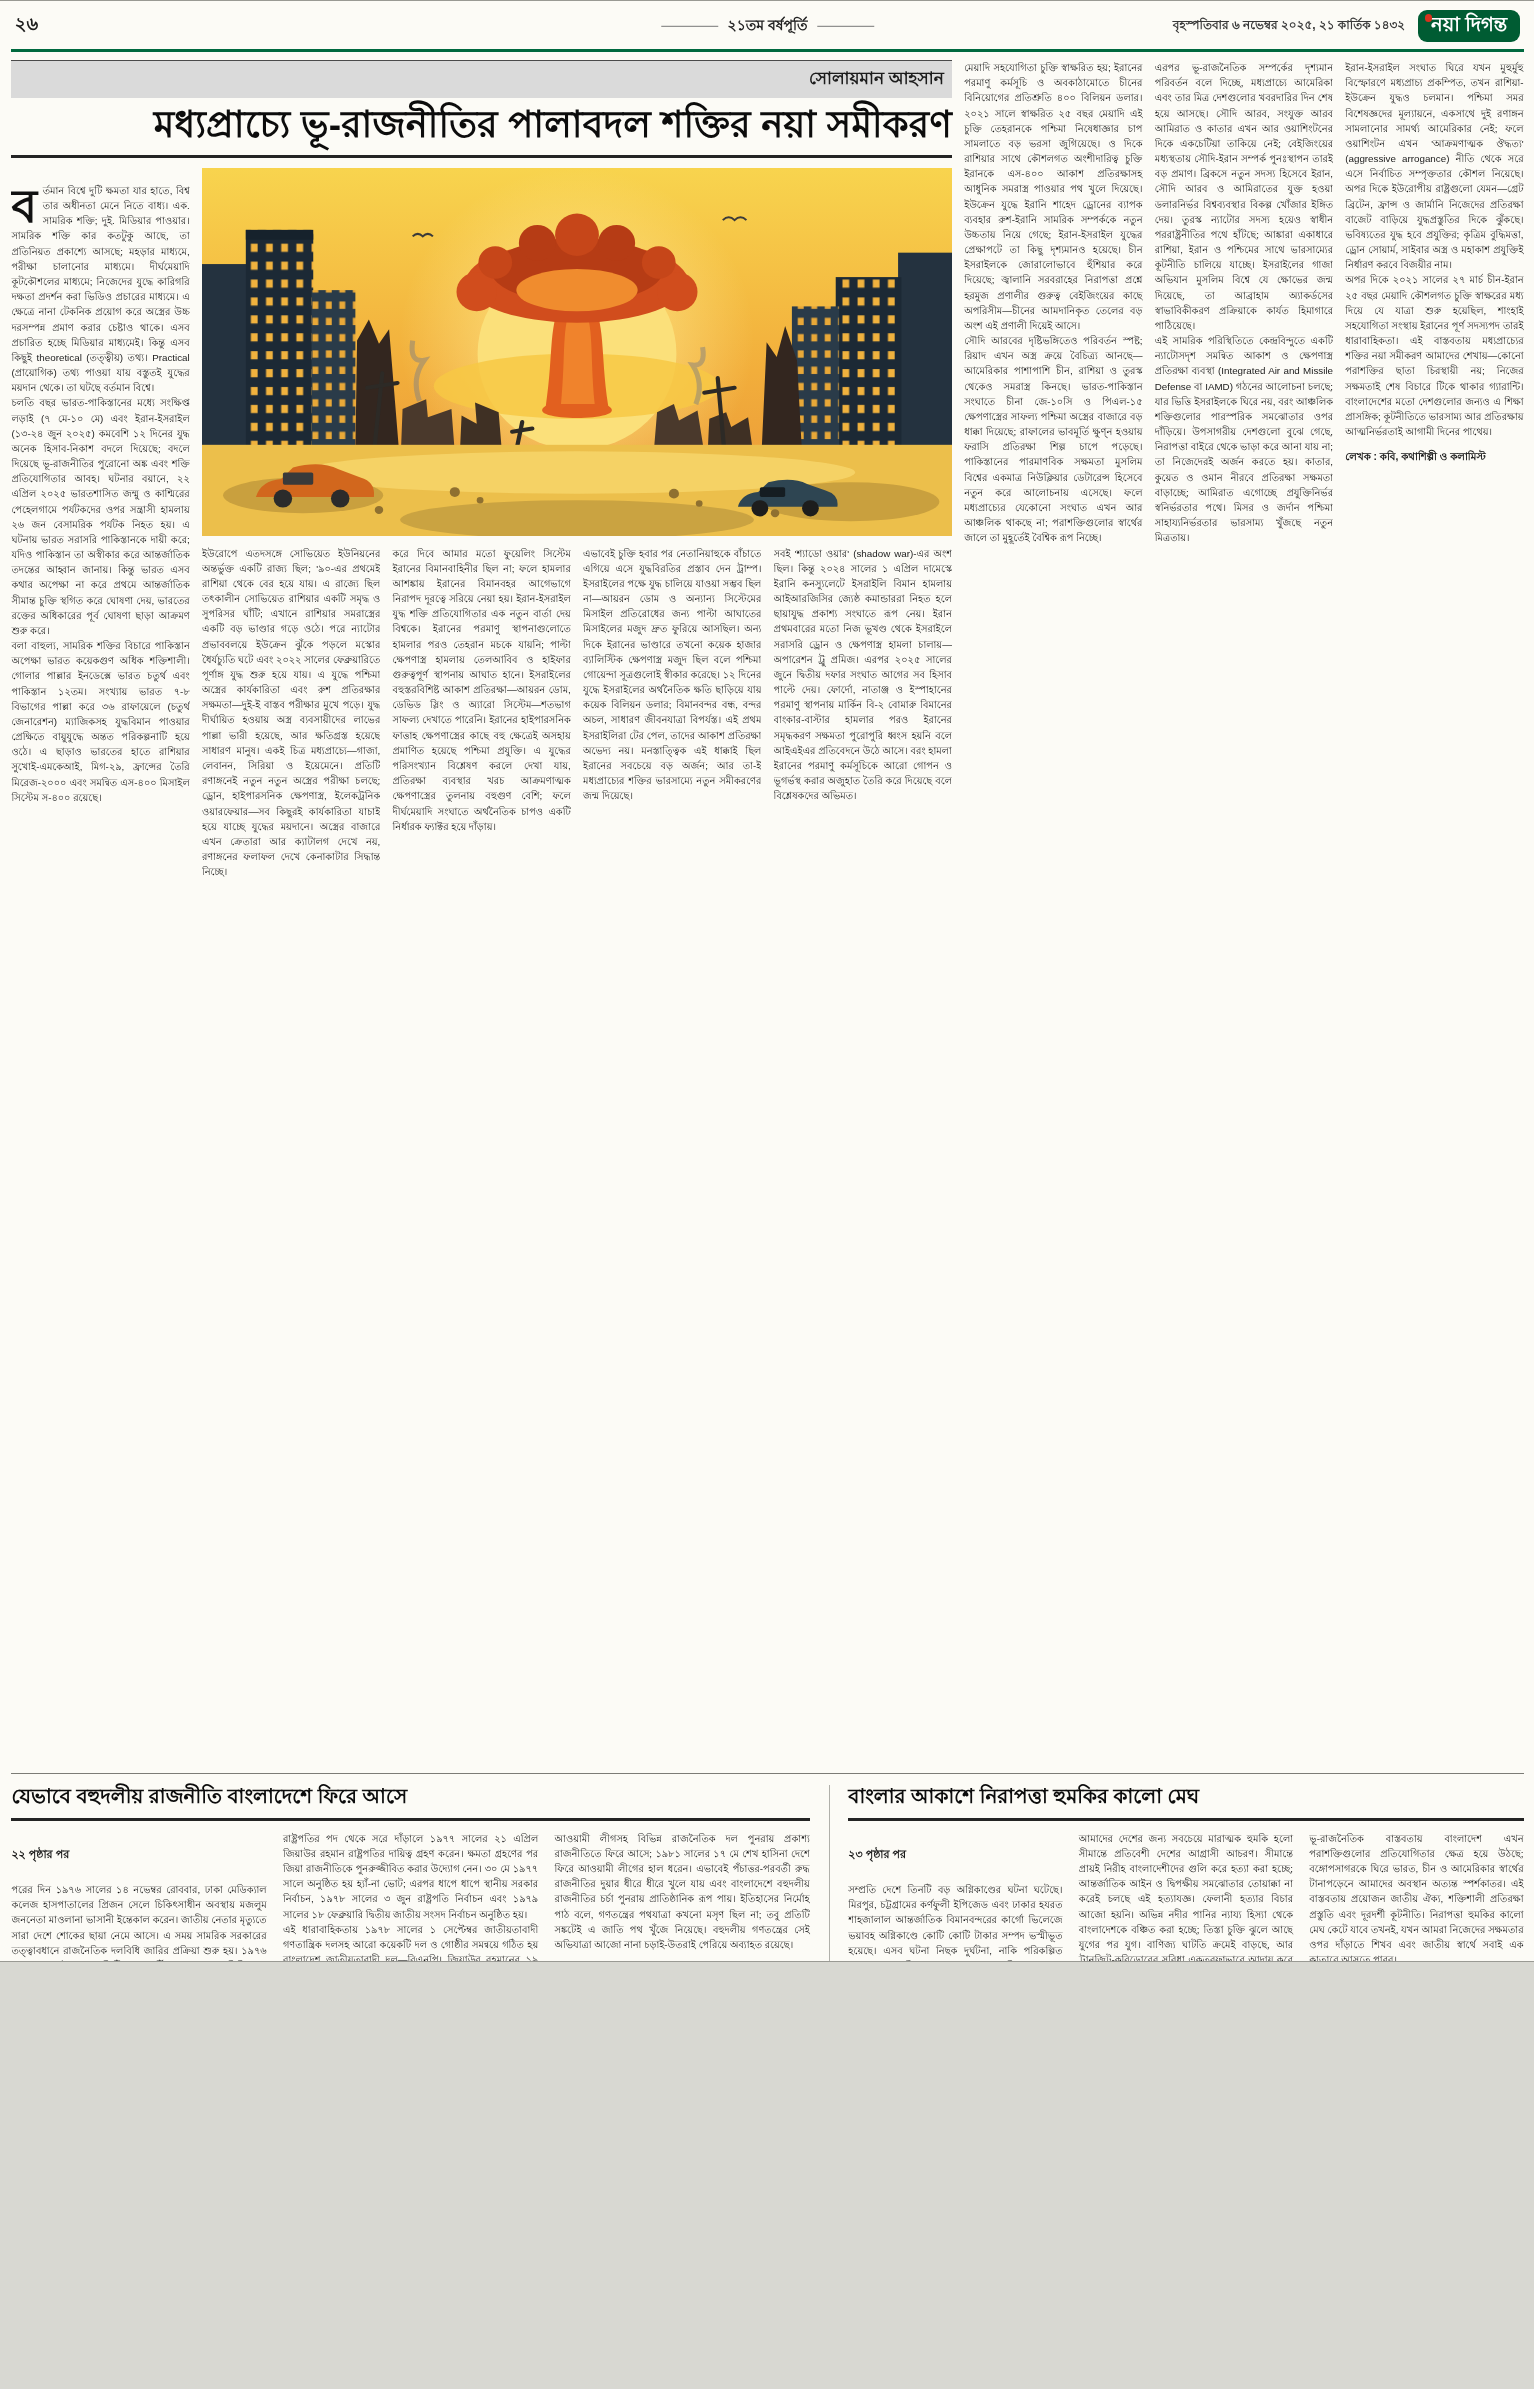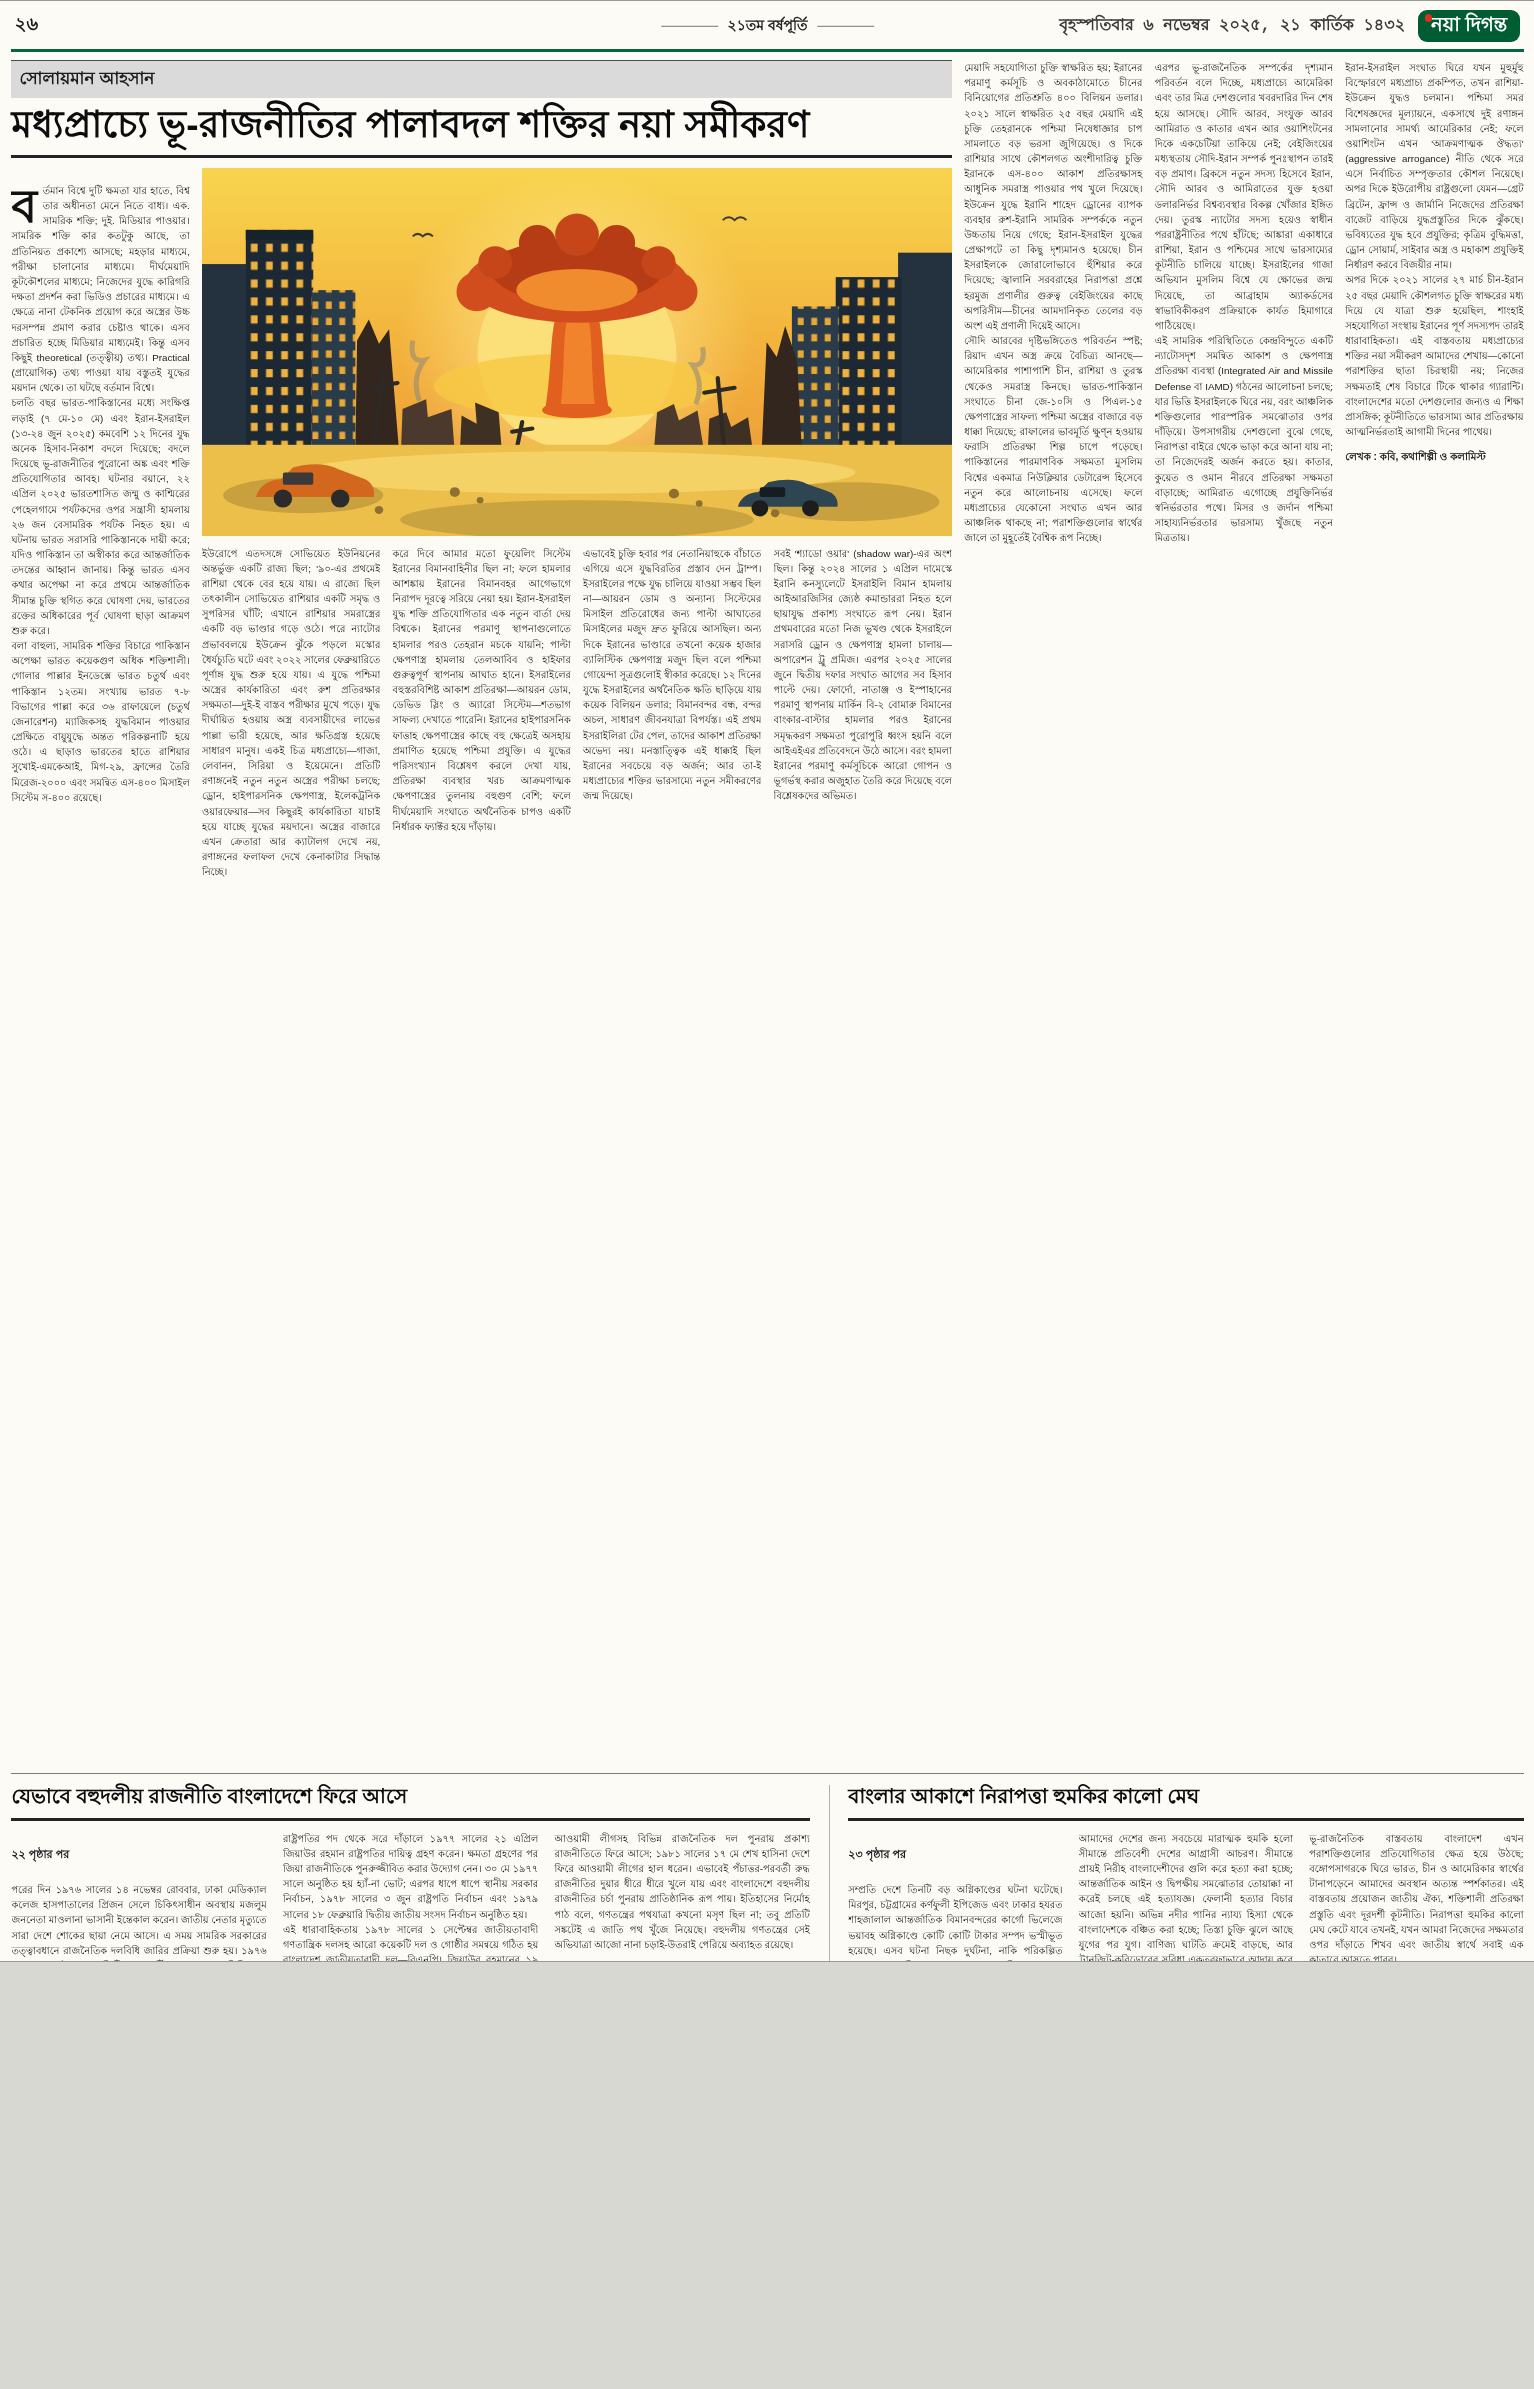--- a/index.html
+++ b/index.html
@@ -15,36 +15,36 @@
     display:flex; align-items:center; justify-content:space-between;
     border-bottom:3.3px solid #00693f; padding:2.4px 3.3px 5.7px; position:relative; height:46px;
   }
   .page-num { font-size:18px; font-weight:bold; color:#1b1b1b; }
   .anniv {
     position:absolute; left:50%; top:50%; transform:translate(-50%,-55%);
     display:flex; align-items:center; gap:9.8px; font-size:14px; color:#222; font-weight:bold;
   }
   .anniv::before, .anniv::after { content:""; width:57px; height:0.8px; background:#777; display:block; }
   .mast-right { display:flex; align-items:center; gap:13px; }
-  .mast-date { font-size:16px; font-weight:bold; color:#3a3a3a;font-family:Liberation Mono, monospace; }
+  .mast-date { font-size:12px; font-weight:bold; color:#3a3a3a; }
   .logo {
     background:#005c33; color:#ffffff; font-weight:bold; font-size:19.5px;
     padding:5.7px 13px 7.3px; border-radius:9px; position:relative; line-height:1;
   }
   .logo::before {
     content:""; position:absolute; left:6.5px; top:4.9px; width:7.3px; height:7.3px;
     background:#d8321e; border-radius:50%;
   }
   
   .main-grid {
     display:grid; grid-template-columns:repeat(8,1fr);
     grid-template-rows:98px 368px auto;
     column-gap:12.2px; row-gap:9.8px; margin-top:8.1px; min-height:1698px;
   }
-  .head-band { grid-column:1/6; grid-row:1; border-bottom:3.3px solid #242424; padding-bottom:7px; }
+  .head-band { grid-column:1/6; grid-row:1; border-bottom:3.3px solid #242424; padding-bottom:7px;text-align:right; }
   .author-strip {
     background:#dadada; border-top:0.8px solid #4a4a4a; padding:4.1px 8.1px 4.9px;
     font-size:17px; font-weight:bold; color:#1c1c1c;
   }
   .headline { margin:6.5px 0 0; font-size:37px; line-height:1.12; font-weight:700; color:#0c0c0c; letter-spacing:0.2px; }
   .bodycol { font-size:9.8px; line-height:1.55; text-align:justify; white-space:pre-line; color:#1a1a1a; overflow:hidden; }
   .c1 { grid-column:1; grid-row:2/4; }
   .c2 { grid-column:2; grid-row:3; }
   .c3 { grid-column:3; grid-row:3; }
   .c4 { grid-column:4; grid-row:3; }

